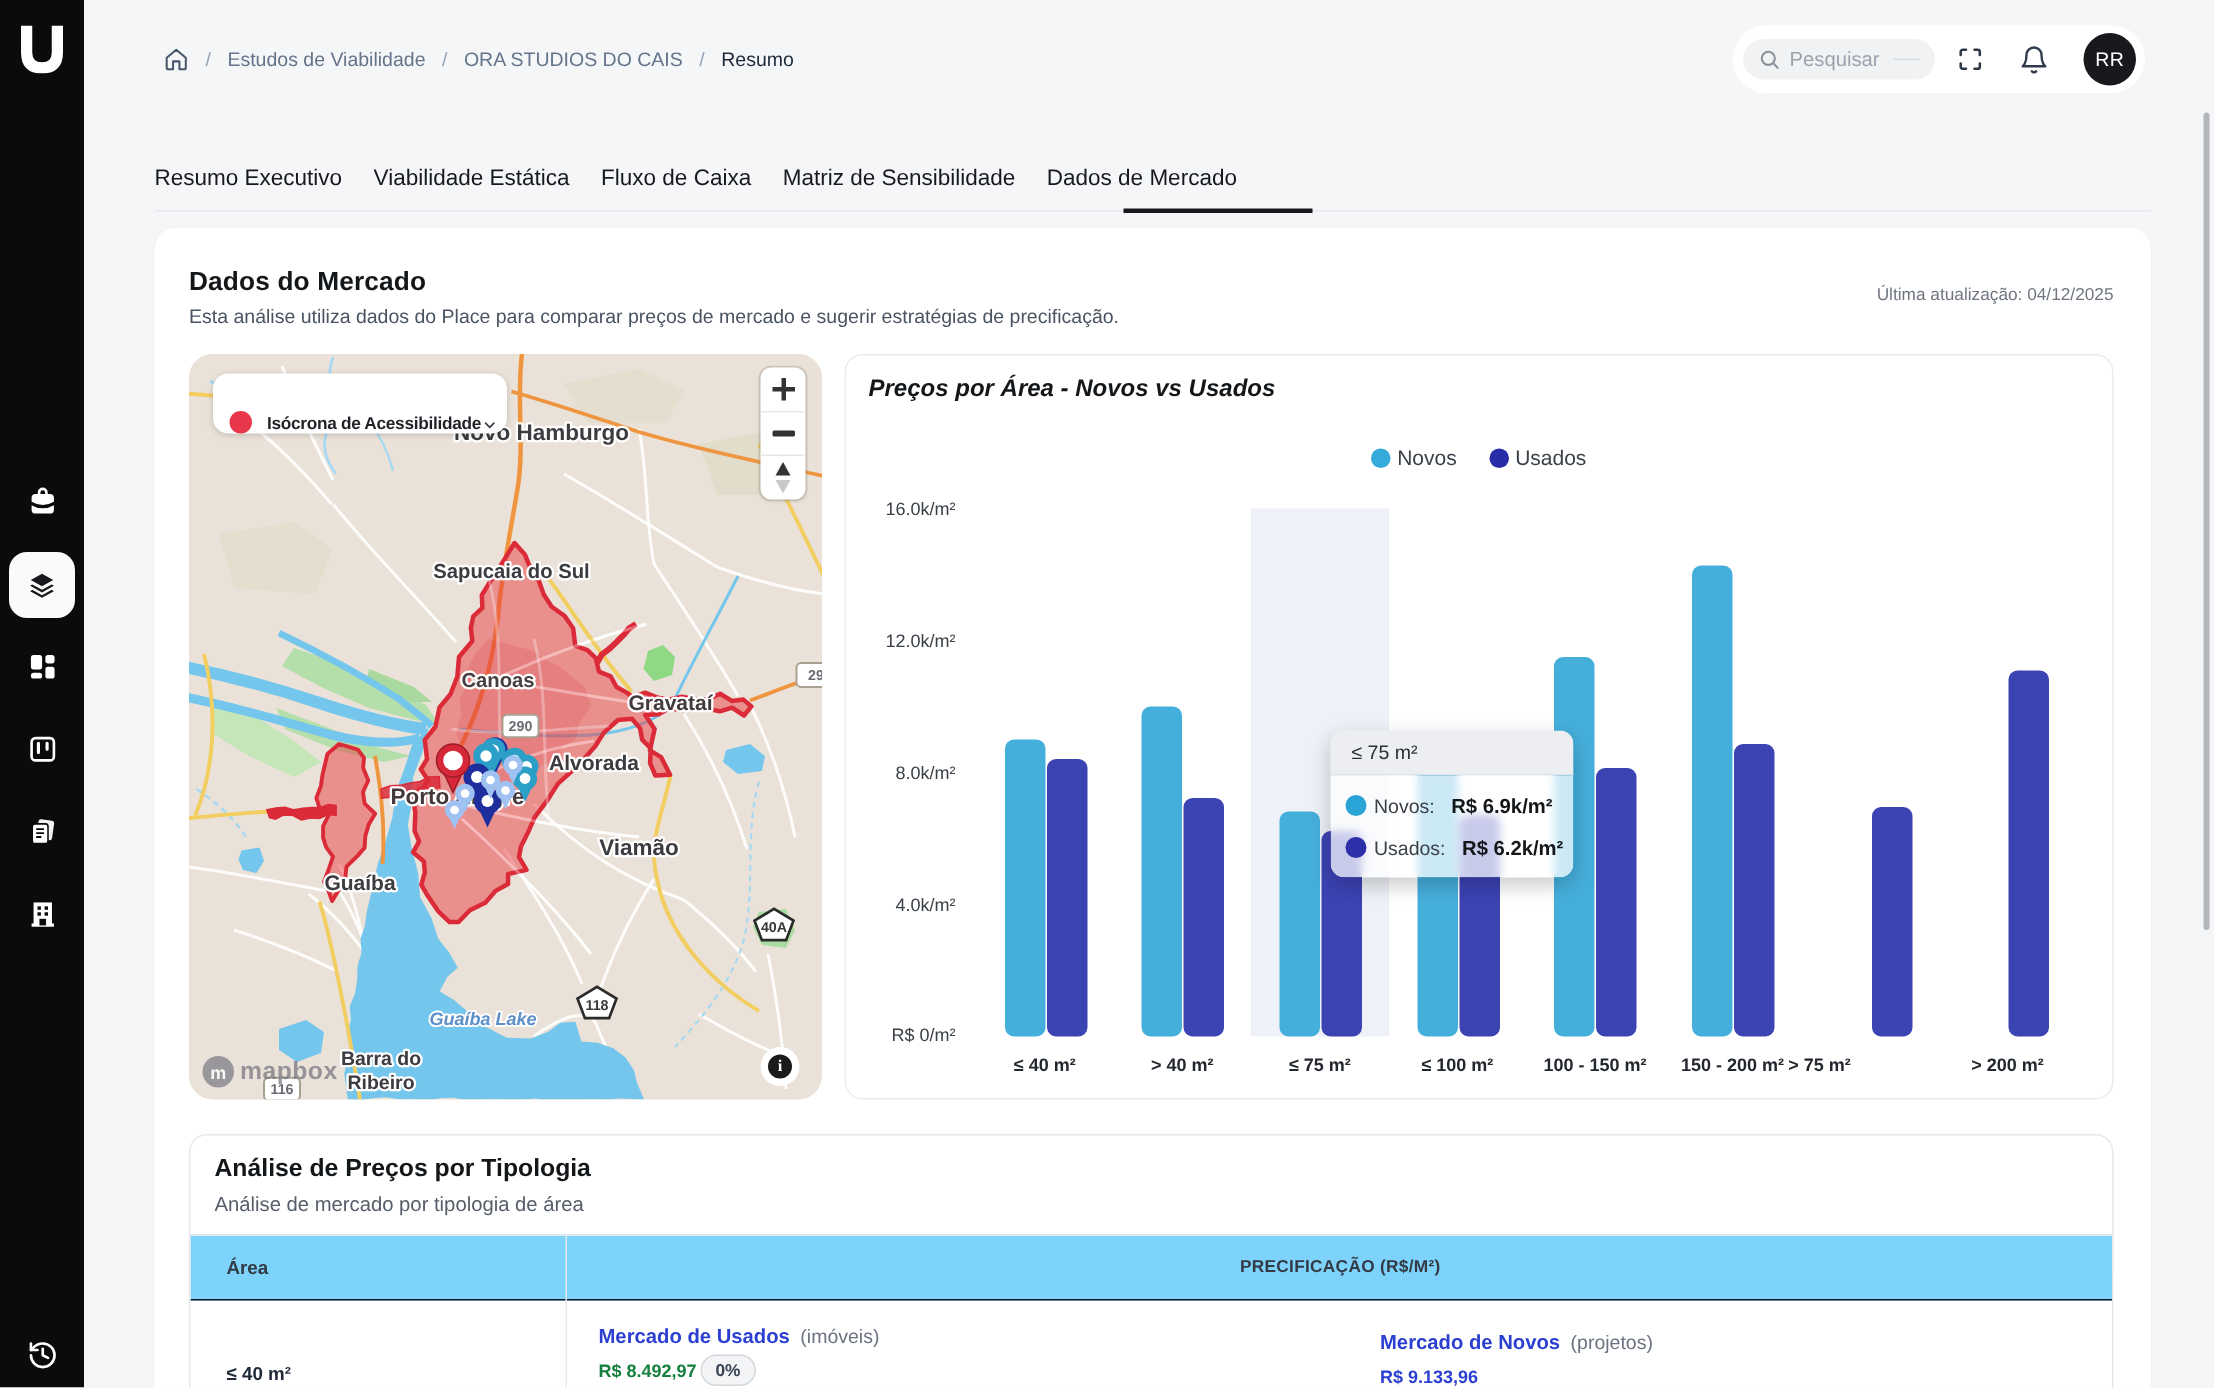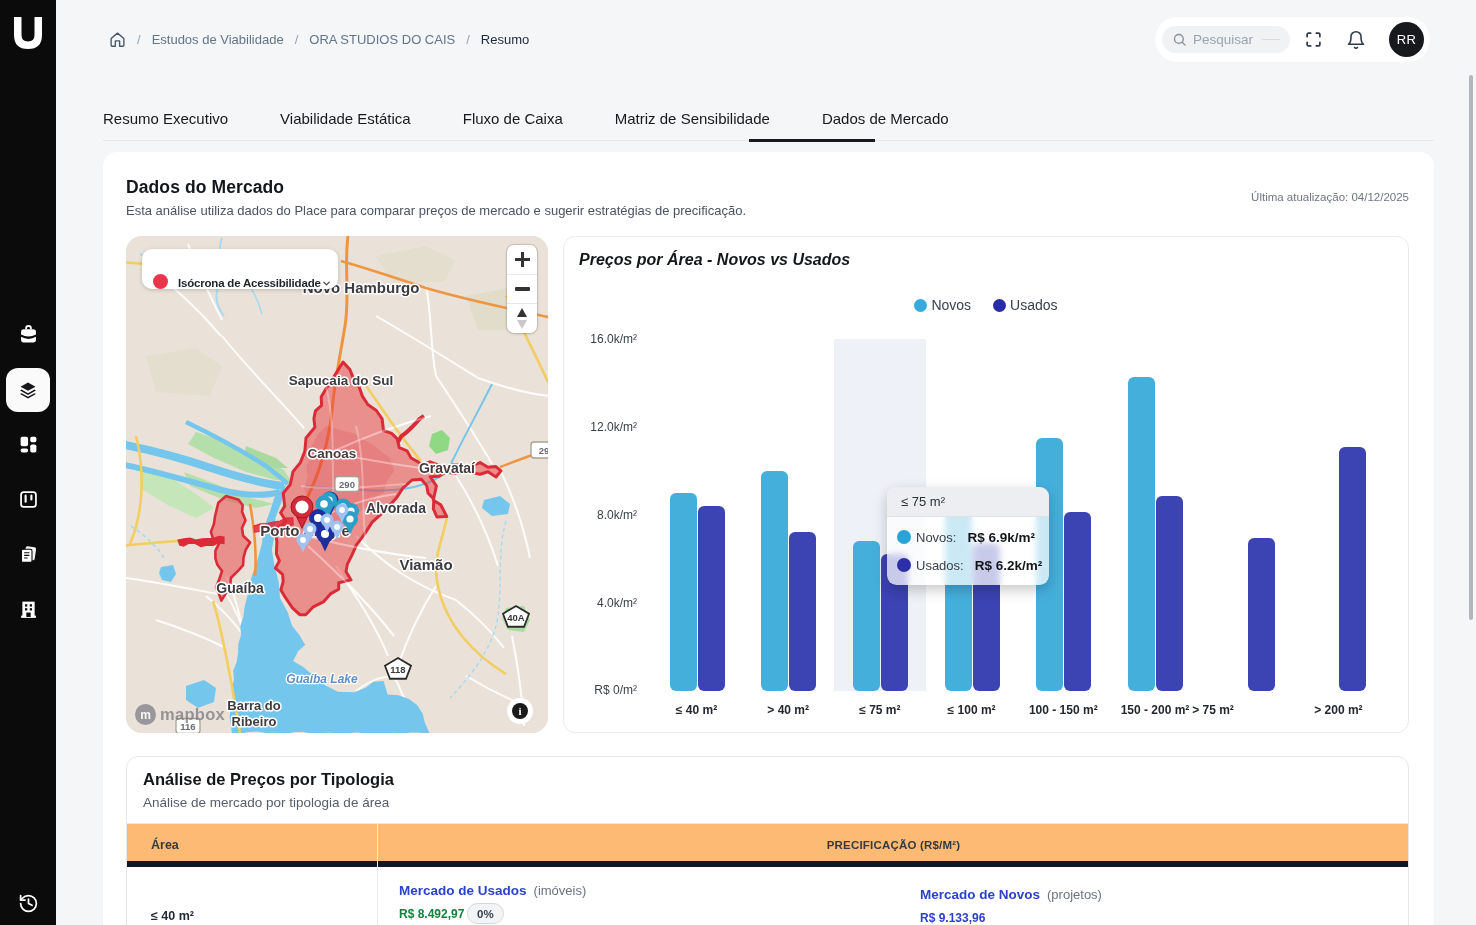--- a/index.html
+++ b/index.html
@@ -19,21 +19,21 @@
 #hdr { position:absolute; left:1155px; top:17px; width:275px; height:45px; background:#fff; border-radius:23px;
   display:flex; align-items:center; z-index:5; }
 #search { margin-left:7px; width:128px; height:27px; background:#F1F2F4; border-radius:14px; display:flex;
   align-items:center; padding:0 10px; gap:6px; }
 #search span { color:#9CA3AF; font-size:13.5px; }
 #search .dash { margin-left:auto; width:18px; height:0; border-top:1.6px solid #D8DBDF; }
 .hbtn { width:38px; height:38px; display:flex; align-items:center; justify-content:center; }
 #avatar { width:35px; height:35px; border-radius:50%; background:#17191C; color:#fff; font-size:13px; font-weight:500;
   display:flex; align-items:center; justify-content:center; letter-spacing:.3px; margin-left:14px; }
 
-#tabs { position:absolute; left:103px; top:110px; display:flex; gap:52px; font-size:15px; font-weight:500; color:#17191C; z-index:5; }
+#tabs { position:absolute; left:103px; top:110px; display:flex; gap:21px; font-size:15px; font-weight:500; color:#17191C; z-index:5; }
 #tabs .tab { padding-bottom:13px; }
 #tabline { position:absolute; left:103px; top:140px; width:1331px; height:1px; background:#E6E8EB; }
 #tabact { position:absolute; left:749px; top:139px; width:126px; height:2.5px; background:#17191C; z-index:6; }
 
 #card { position:absolute; left:103px; top:152px; width:1331px; height:790px; background:#fff; border-radius:14px;
   box-shadow:0 1px 2px rgba(16,24,40,.04); }
 #card h1 { position:absolute; left:23px; top:25px; font-size:17.5px; font-weight:700; color:#14171A; letter-spacing:.1px; }
 #card .sub { position:absolute; left:23px; top:51px; font-size:13px; color:#4A5361; }
 #card .upd { position:absolute; right:25px; top:39px; font-size:11.5px; color:#6F7680; }
 
@@ -81,22 +81,22 @@
 #tip .th { height:30px; background:#ECEEF1; border-bottom:1px solid #DFE2E6; font-size:13px; color:#2A3036;
   display:flex; align-items:center; padding-left:14px; }
 #tip .tb { height:68px; background:rgba(255,255,255,.72); backdrop-filter:blur(3px); padding:6px 0 0 10px; }
 #tip .tr { display:flex; align-items:center; gap:5px; height:28px; font-size:13px; color:#3A4149; white-space:nowrap; }
 #tip .tr b { font-size:13.5px; color:#14171A; margin-left:6px; }
 #tip .dot { width:14px; height:14px; border-radius:50%; }
 
 #ana { position:absolute; left:23px; top:604px; width:1283px; height:186px; border:1px solid #E6E8EC; border-radius:12px; background:#fff; overflow:hidden; }
 #ana h3 { position:absolute; left:16px; top:13px; font-size:16.5px; font-weight:700; color:#14171A; }
 #ana .sub { position:absolute; left:16px; top:38px; font-size:13.5px; color:#565E6A; }
-#thead { position:absolute; left:0; top:66px; width:100%; height:44px; background:#fdba74; border-top:1px solid #E7E9EC;
-  border-bottom:6px solid #0f172a; }
+#thead { position:absolute; left:0; top:66px; width:100%; height:44px; background:#7dd3fc; border-top:1px solid #E7E9EC;
+  border-bottom:1px solid #0f172a; }
 #thead .c1 { position:absolute; left:24px; top:14px; font-size:12.5px; font-weight:700; color:#333A44; }
 #thead .c2 { position:absolute; left:250px; top:15px; width:1033px; text-align:center; font-size:11.5px; font-weight:700; color:#333A44; letter-spacing:.2px; }
 #vline { position:absolute; left:250px; top:66px; width:1px; height:120px; background:#E7E9EC; }
 #ana .a1 { position:absolute; left:24px; top:152px; font-size:12.5px; font-weight:600; color:#1F2937; }
 .mkt { position:absolute; font-size:13.5px; }
 .mkt .l { font-weight:700; color:#2B3FD1; }
 .mkt .p { font-size:13px; color:#6B7280; margin-left:7px; }
 .mval { position:absolute; font-size:12px; font-weight:700; }
 .badge { position:absolute; height:21px; padding:0 9px; border:1px solid #D4D8DD; background:#F3F4F6; border-radius:11px;
   font-size:11.5px; font-weight:700; color:#374151; display:flex; align-items:center; }

